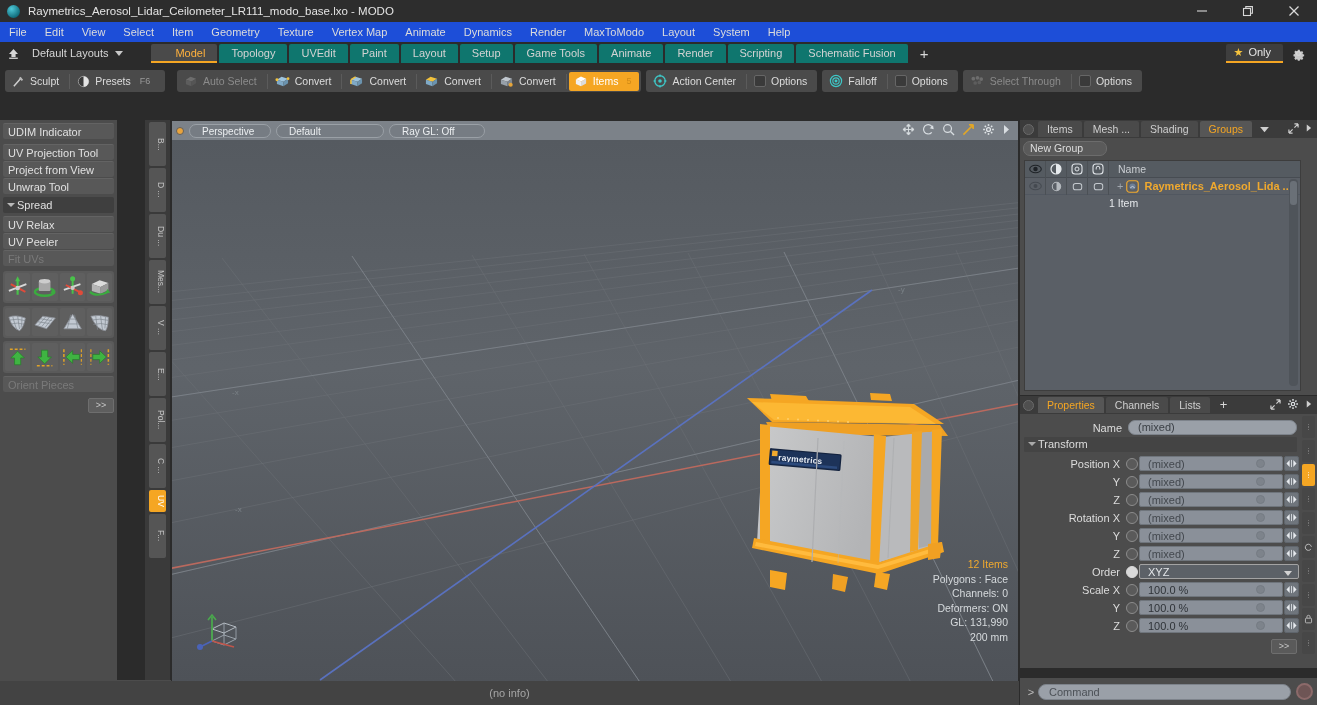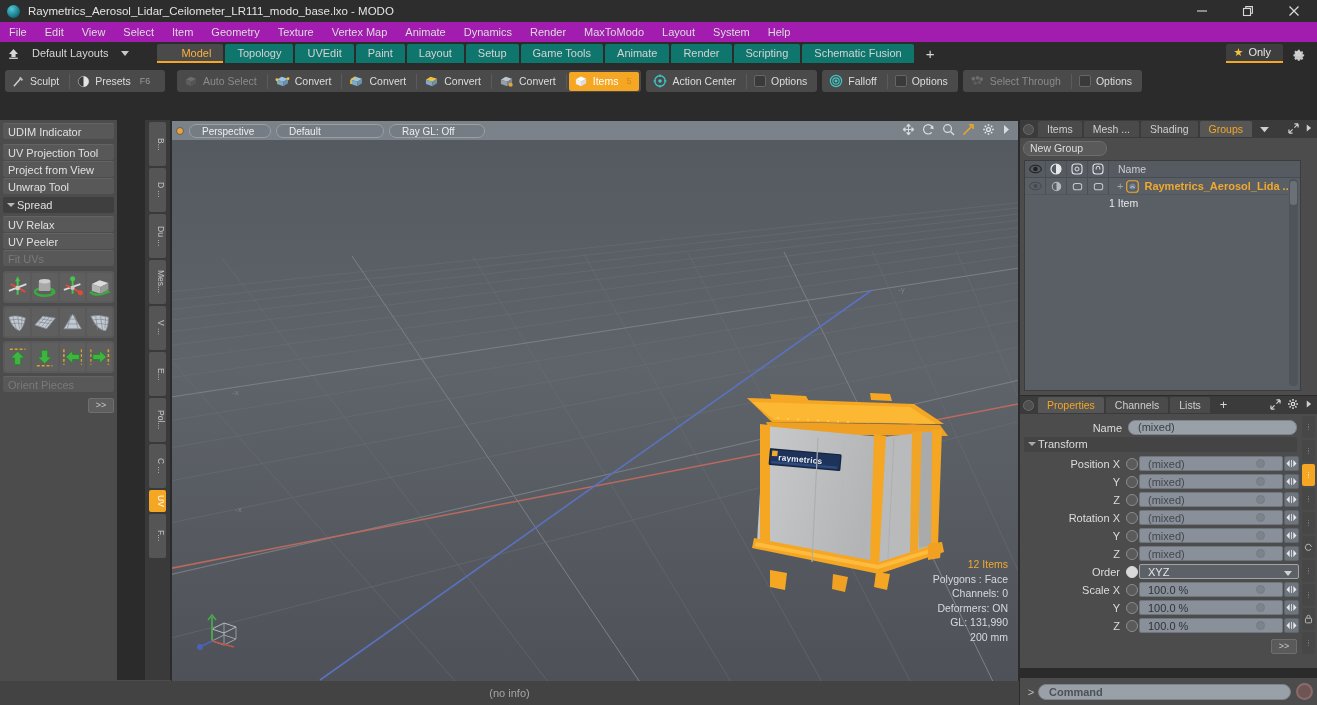--- a/index.html
+++ b/index.html
@@ -27,36 +27,36 @@
   .titlebar .ttl {
     margin-left:8px; color:#e3e3e3; font-size:11.5px; white-space:nowrap;
   }
   .wctl { position:absolute; top:0; height:22px; width:46px; display:flex; align-items:center; justify-content:center; color:#d8d8d8; }
   .wctl svg { display:block; }
   #w-min { right:92px; } #w-max { right:46px; } #w-close { right:0px; }
 
   
   .menubar {
     position:absolute; left:0; top:22px; width:1317px; height:20px;
-    background:#a21caf; display:flex; align-items:center;
+    background:#1d4ed8; display:flex; align-items:center;
   }
   .menubar .mi {
     padding:0 9px; height:20px; line-height:20px; font-size:11px; color:#dcdcdc; white-space:nowrap;
   }
 
   
   .layoutbar {
     position:absolute; left:0; top:42px; width:1317px; height:22px;
     background:#2b2b2b; display:flex; align-items:center;
   }
   .lb-home {
     width:26px; height:20px; display:flex; align-items:center; justify-content:center;
   }
   .lb-default {
-    color:#d6d6d6; font-size:11px; padding:0 6px; white-space:nowrap; display:flex; align-items:center; gap:13px;
+    color:#d6d6d6; font-size:11px; padding:0 6px; white-space:nowrap; display:flex; align-items:center; gap:7px;
   }
   .caret-d { width:0;height:0;border-left:4px solid transparent;border-right:4px solid transparent;border-top:5px solid #c9c9c9; }
   .lb-tabs { display:flex; align-items:center; height:22px; margin-left:22px; }
   .lb-tab {
     height:19px; line-height:19px; padding:0 12px; font-size:11px; color:#d3d3d3;
     background:#0f766e; margin-right:2px; border-radius:2px 2px 0 0; white-space:nowrap;
   }
   .lb-tab.active { background:#4a4a4a; color:#ffb13d; border-bottom:2px solid #f5a623;padding-left:24px; }
   .lb-plus { color:#d9d9d9; font-size:15px; padding:0 10px; line-height:19px; }
   .lb-right { margin-left:auto; display:flex; align-items:center; height:22px; padding-right:4px;}
@@ -229,21 +229,21 @@
   .rdot span { display:block; }
 
   
   .cmdbar {
     position:absolute; left:1020px; top:678px; width:297px; height:27px;
     background:#4c4c4c; display:flex; align-items:center; padding:0 4px;
   }
   .cmd-gt { color:#bdbdbd; font-size:11px; width:14px; text-align:center; }
   .cmd-input {
     flex:1; height:16px; background:#9aa0a8; border:1px solid #7d838b; border-radius:8px;
-    font-size:11px; color:#4c5157; padding-left:10px; line-height:14px;font-weight:bold;
+    font-size:11px; color:#4c5157; padding-left:10px; line-height:14px;
   }
   .cmd-rec { width:17px;height:17px;border-radius:50%;background:#6e5555;border:2px solid #8c6a6a; margin-left:5px; flex:0 0 auto;}
 
   
   .statusbar {
     position:absolute; left:0; top:681px; width:1019px; height:24px;
     background:#434343; display:flex; align-items:center; justify-content:center;
     color:#a5a5a5; font-size:11px;
   }
   .leftfill { position:absolute; left:0; top:680px; width:171px; height:25px; background:#4c4c4c;}

